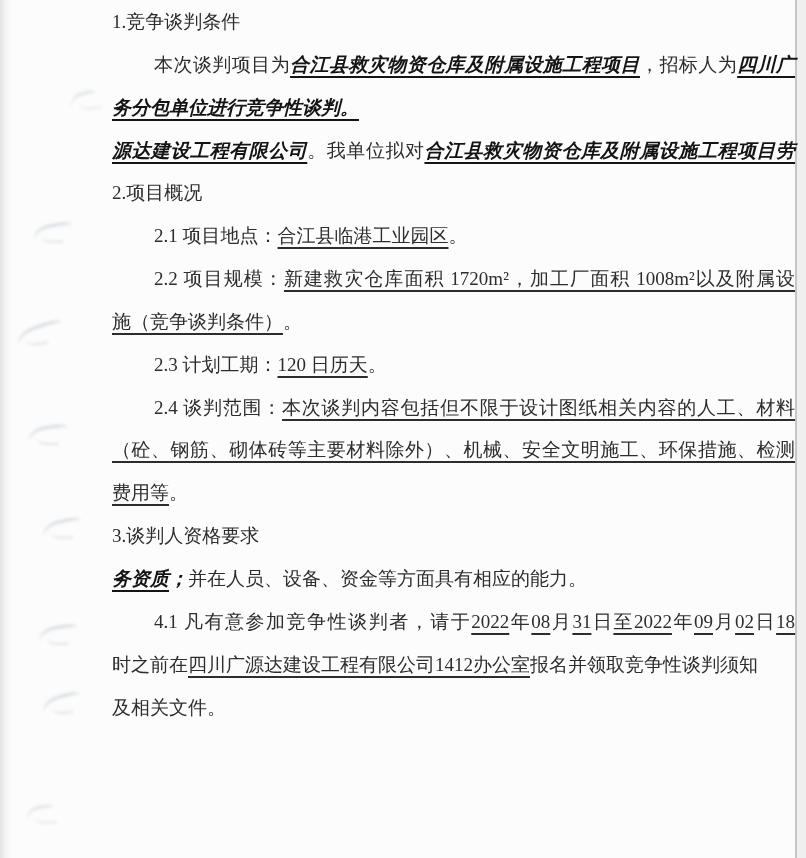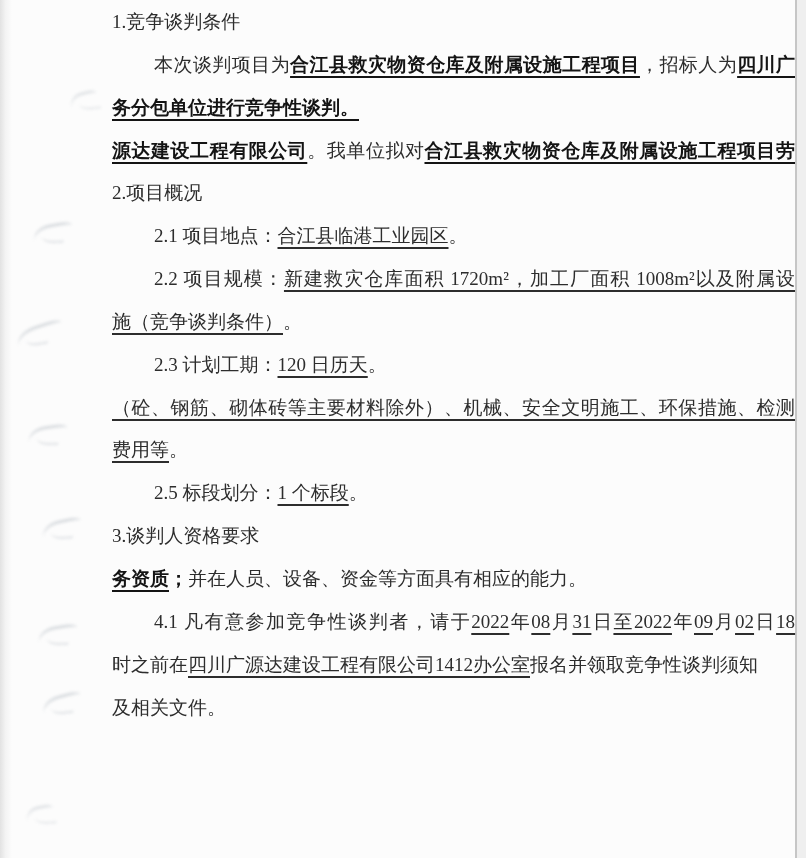--- a/index.html
+++ b/index.html
@@ -51,21 +51,21 @@
     position:absolute;left:112px;top:1px;width:683px;
     font-size:19px;color:var(--ink);
   }
   .line{
     height:42.85px;line-height:42.85px;
     white-space:nowrap;
     text-align:justify;
   }
   .line.ind{text-indent:42px;}
   .line.full{text-align-last:justify;}
-  .b{font-weight:bold;color:var(--ink-bold);}
+  .b{font-weight:bold;color:var(--ink-bold);font-style:italic;}
   .u{
     text-decoration-line:underline;
     text-decoration-thickness:1.5px;
     text-underline-offset:4.5px;
   }
 </style>
 </head>
 <body>
 
 <div class="page">
@@ -85,22 +85,22 @@
   <div class="doc" id="doc">
       <div class="line"><span class="">1.竞争谈判条件</span></div>
       <div class="line ind full"><span class="">本次谈判项目为</span><span class="b u">合江县救灾物资仓库及附属设施工程项目</span><span class="">，招标人为</span><span class="b u">四川广</span></div>
       <div class="line"><span class="b u">务分包单位进行竞争性谈判。</span></div>
       <div class="line full"><span class="b u">源达建设工程有限公司</span><span class="">。我单位拟对</span><span class="b u">合江县救灾物资仓库及附属设施工程项目劳</span></div>
       <div class="line"><span class="">2.项目概况</span></div>
       <div class="line ind"><span class="">2.1 项目地点：</span><span class="u">合江县临港工业园区</span><span class="">。</span></div>
       <div class="line ind full"><span class="">2.2 项目规模：</span><span class="u">新建救灾仓库面积 1720m²，加工厂面积 1008m²以及附属设</span></div>
       <div class="line"><span class="u">施（竞争谈判条件）</span><span class="">。</span></div>
       <div class="line ind"><span class="">2.3 计划工期：</span><span class="u">120 日历天</span><span class="">。</span></div>
+      <div class="line ind full"><span class="">2.4 谈判范围：</span><span class="u">本次谈判内容包括但不限于设计图纸相关内容的人工、材料</span></div>
       <div class="line full"><span class="u">（砼、钢筋、砌体砖等主要材料除外）、机械、安全文明施工、环保措施、检测</span></div>
       <div class="line"><span class="u">费用等</span><span class="">。</span></div>
-      <div class="line ind"><span class="">2.5 标段划分：</span><span class="u">1 个标段</span><span class="">。</span></div>
       <div class="line"><span class="">3.谈判人资格要求</span></div>
       <div class="line"><span class="b u">务资质</span><span class="b ">；</span><span class="">并在人员、设备、资金等方面具有相应的能力。</span></div>
       <div class="line ind full"><span class="">4.1 凡有意参加竞争性谈判者，请于</span><span class="u">2022</span><span class="">年</span><span class="u">08</span><span class="">月</span><span class="u">31</span><span class="">日</span><span class="u">至2022</span><span class="">年</span><span class="u">09</span><span class="">月</span><span class="u">02</span><span class="">日</span><span class="u">18</span></div>
       <div class="line"><span class="">时之前在</span><span class="u">四川广源达建设工程有限公司1412办公室</span><span class="">报名并领取竞争性谈判须知</span></div>
       <div class="line"><span class="">及相关文件。</span></div>
     </div>
 </div>
 
 </body></html>

